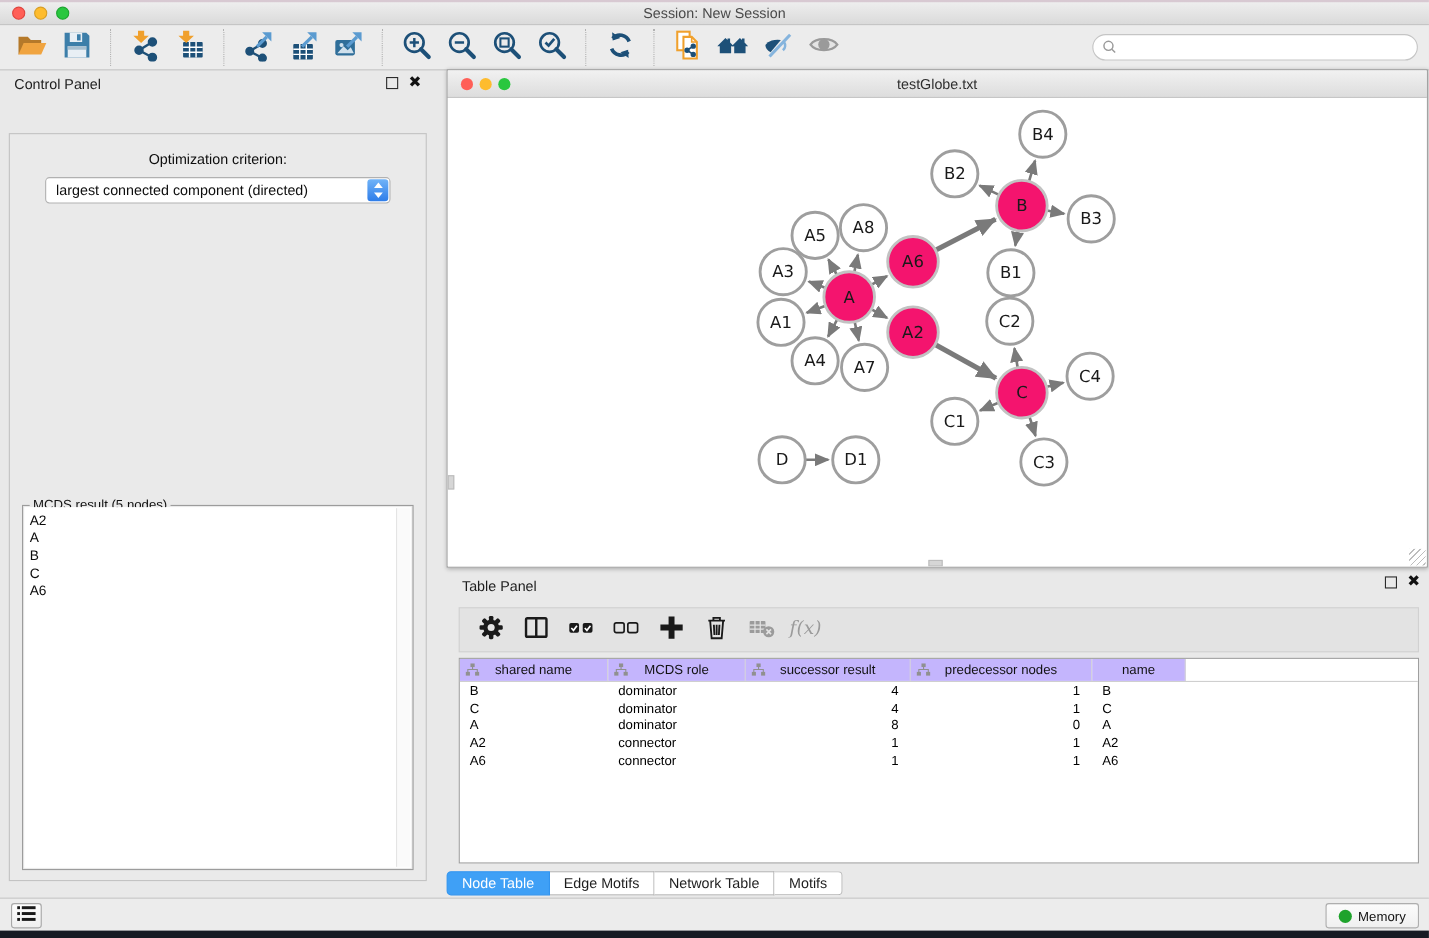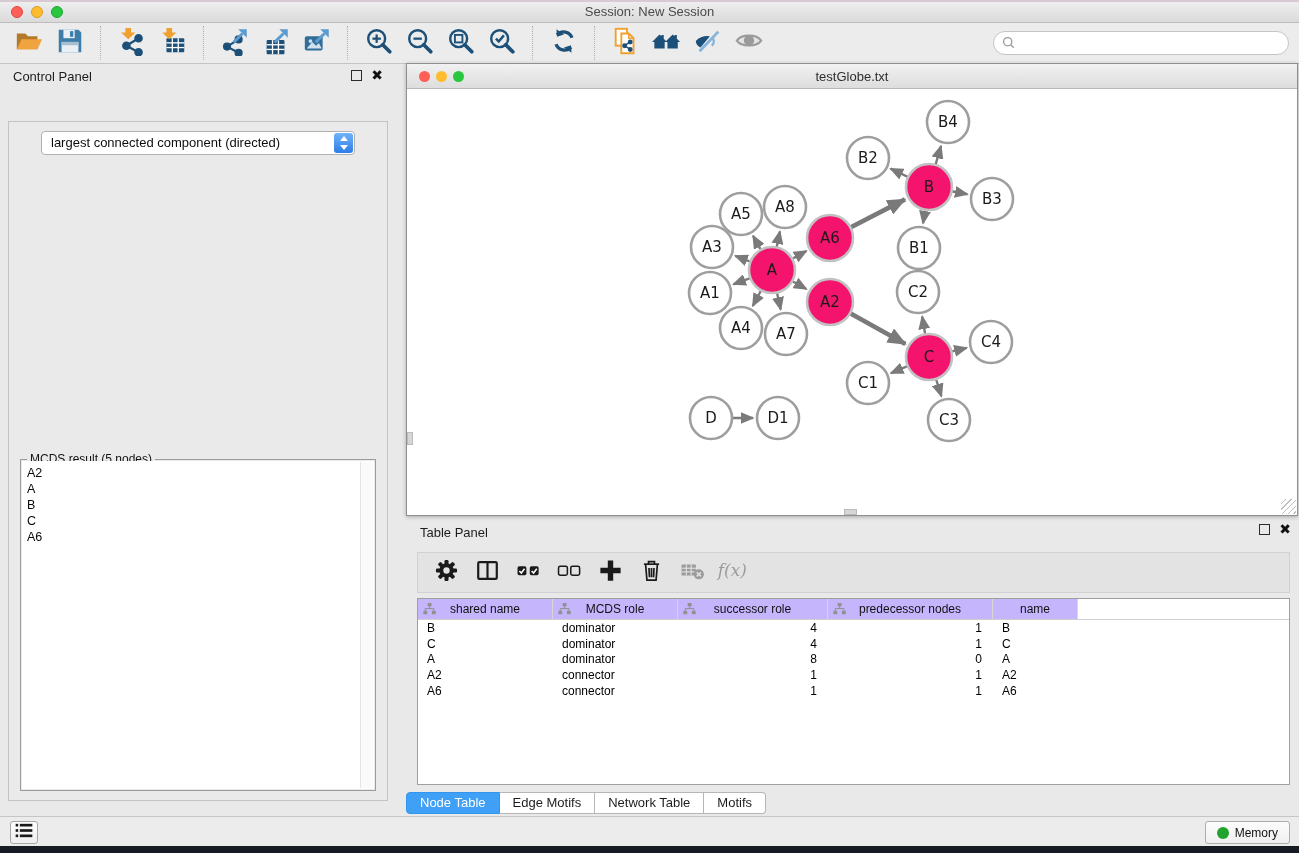--- a/index.html
+++ b/index.html
@@ -289,20 +289,21 @@
 
 <div class="control-panel">
   <div class="panel-titlebar">
     <span>Control Panel</span>
     <span class="panel-ctls">
       <span class="float-glyph"></span>
       <span class="close-glyph">✖</span>
     </span>
   </div>
   <div class="cp-body">
+    <div class="opt-label">Optimization criterion:</div>
     <div class="opt-select">
       <span>largest connected component (directed)</span>
       <span class="opt-stepper">
         <span class="chev up"></span>
           <span class="chev down"></span>
       </span>
     </div>
     <div class="result-box">
       <span class="result-legend">MCDS result (5 nodes)</span>
       <div class="result-list" id="mcds-result-list">
@@ -547,21 +548,21 @@
         </div>
         <div class="th" style="width: 150px;">
           <span class="hicon"><svg viewBox="0 0 13 12" width="13" height="12">
               <g fill="#909090">
                 <rect x="4.7" y="0" width="3.8" height="3.4"></rect>
                 <rect x="0.4" y="7.8" width="3.8" height="3.4"></rect>
                 <rect x="8.9" y="7.8" width="3.8" height="3.4"></rect>
               </g>
               <path d="M6.6 3.4 v2.2 M2.3 7.8 V5.6 h8.6 v2.2" stroke="#909090" stroke-width="1" fill="none"></path>
             </svg></span>
-          <span>successor role</span>
+          <span>successor result</span>
         </div>
         <div class="th" style="width: 165px;">
           <span class="hicon"><svg viewBox="0 0 13 12" width="13" height="12">
               <g fill="#909090">
                 <rect x="4.7" y="0" width="3.8" height="3.4"></rect>
                 <rect x="0.4" y="7.8" width="3.8" height="3.4"></rect>
                 <rect x="8.9" y="7.8" width="3.8" height="3.4"></rect>
               </g>
               <path d="M6.6 3.4 v2.2 M2.3 7.8 V5.6 h8.6 v2.2" stroke="#909090" stroke-width="1" fill="none"></path>
             </svg></span>

